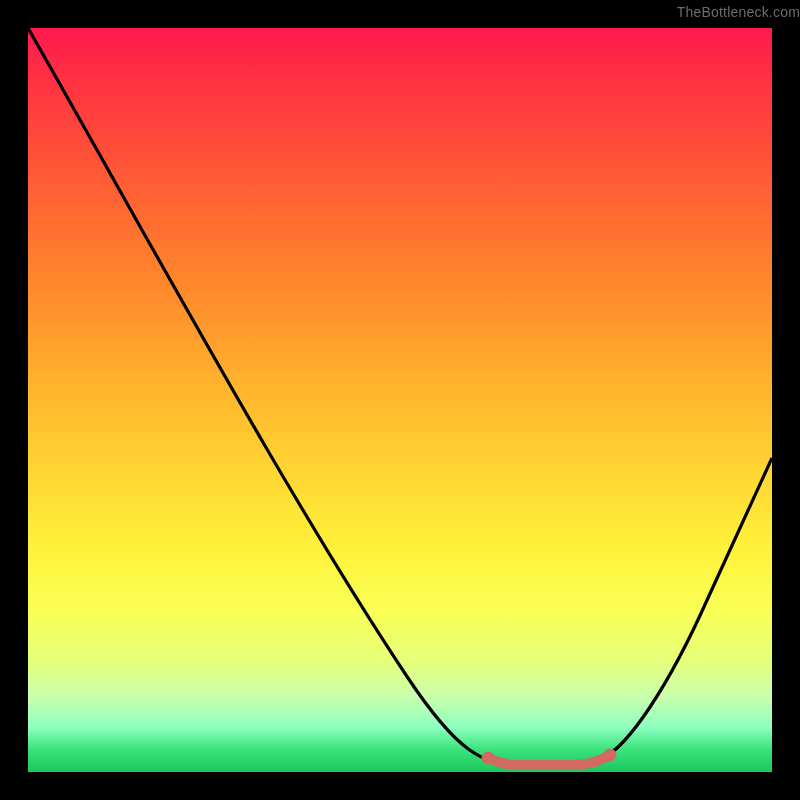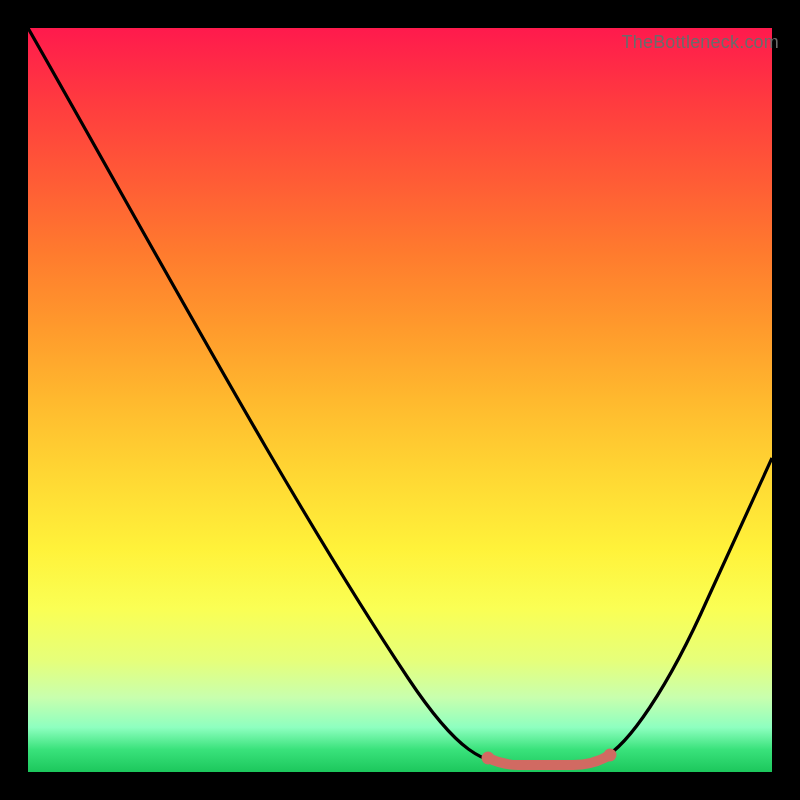--- a/index.html
+++ b/index.html
@@ -30,26 +30,25 @@
       #e6ff7a 85%,
       #c8ffae 90%,
       #8effc0 94%,
       #39e27b 97%,
       #1cc75c 100%
     );
   }
   .watermark {
     position: absolute;
     top: 4px;
-    right: 21px;
+    right: 0;
     color: #6b6b6b;
-    font-size: 18px;
+    font-size: 14px;
     letter-spacing: 0.2px;
     user-select: none;
-    margin-top: 28px;
   }
   svg.curve {
     position: absolute;
     left: 0;
     top: 0;
     width: 744px;
     height: 744px;
   }
 </style>
 </head>

